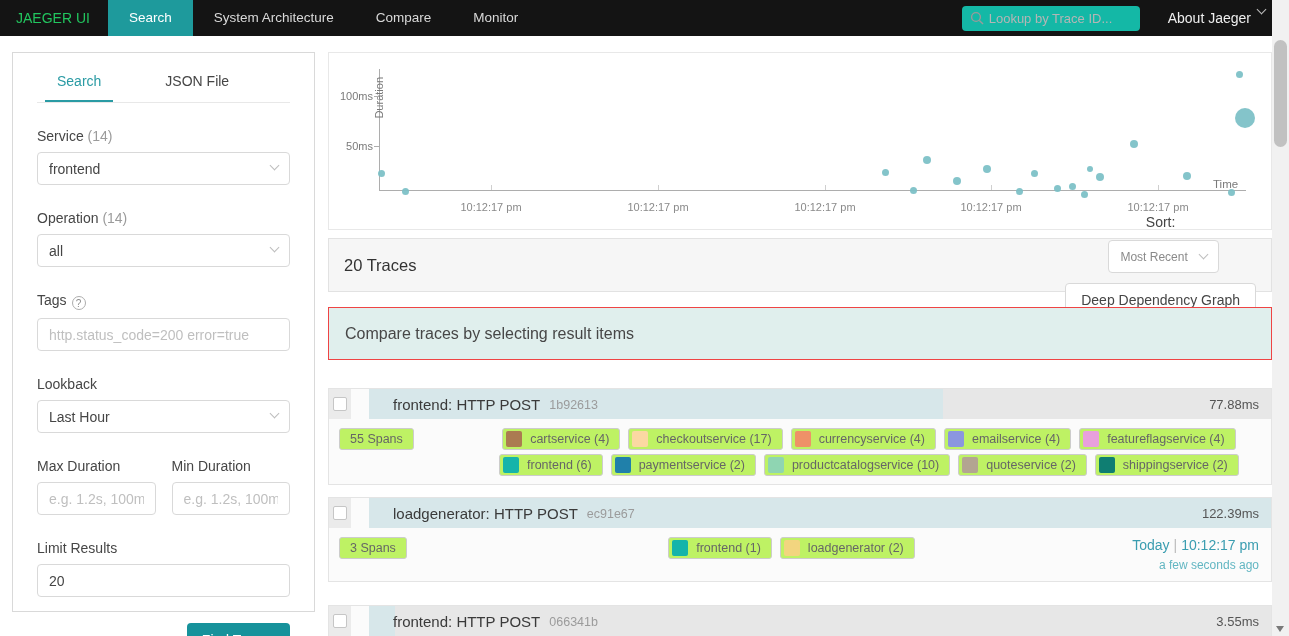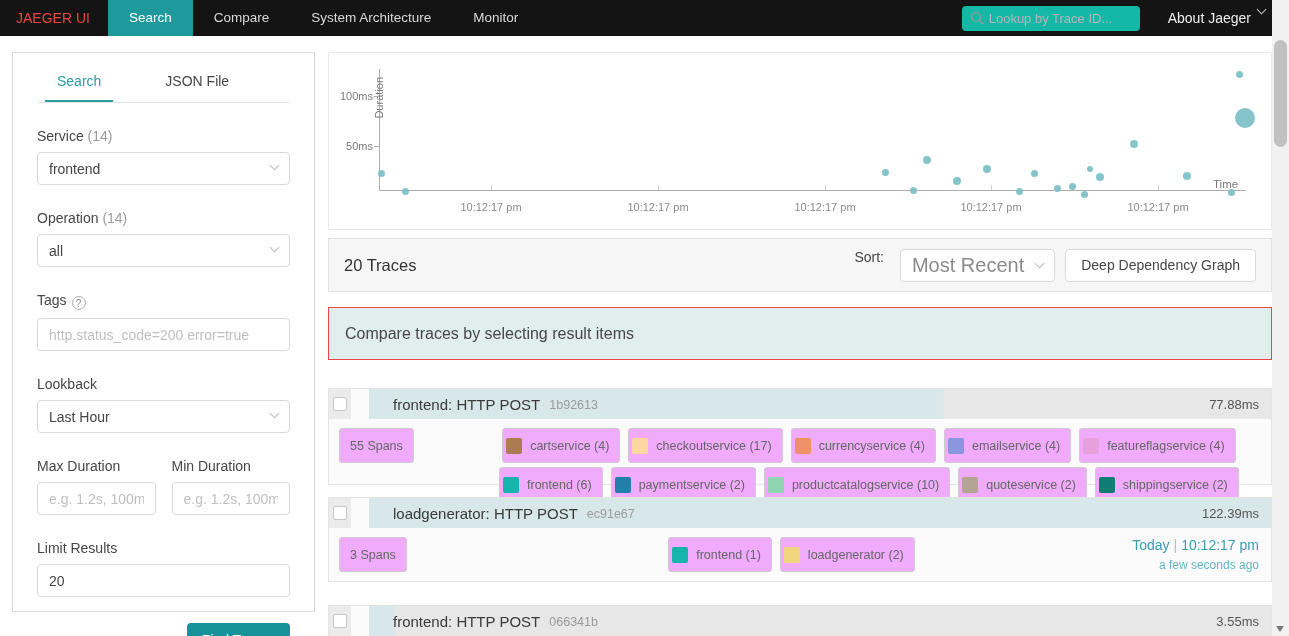--- a/index.html
+++ b/index.html
@@ -2,21 +2,21 @@
 <html><head>
 <meta charset="utf-8">
 <style>
   * { margin:0; padding:0; box-sizing:border-box; }
   html,body { width:1289px; height:636px; overflow:hidden; background:#fff;
     font-family:"Liberation Sans", sans-serif; font-size:14px; color:#444; }
 
   
   .nav { position:absolute; left:0; top:0; width:1289px; height:36px; background:#141414;
     display:flex; align-items:stretch; z-index:5; }
-  .nav-brand { color:#ef4444; font-size:14px; line-height:36px; padding:0 18px 0 16px; }
+  .nav-brand { color:#22c55e; font-size:14px; line-height:36px; padding:0 18px 0 16px; }
   .nav-item { color:#d9d9d9; font-size:13.5px; line-height:36px; padding:0 21px; cursor:pointer; }
   .nav-item.active { background:#1e9a9c; color:#fff; }
   .nav-right { margin-left:auto; display:flex; align-items:center; padding-right:10px; }
   .trace-lookup { position:relative; margin-right:28px; }
   .trace-lookup input { width:178px; height:25px; border:none; border-radius:4px; background:#14b8a6;
     padding:0 8px 0 27px; font-size:13px; color:#444; font-family:"Liberation Sans",sans-serif; }
   .trace-lookup input::placeholder { color:#b5b5b5; }
   .lookup-icon { position:absolute; left:8px; top:5px; width:14px; height:14px; }
   .about { color:#eee; font-size:14px; display:flex; align-items:flex-start; gap:7px; padding-right:14px; cursor:pointer; }
   .chev { display:inline-block; width:7px; height:7px; border-right:1.5px solid #bdbdbd;
@@ -65,65 +65,65 @@
     transform:rotate(-90deg) translateX(-100%); transform-origin:left top; }
   .xlabel { position:absolute; left:884px; top:125px; font-size:11.5px; color:#7a7a7a; }
   .xtick { position:absolute; top:148px; transform:translateX(-50%); font-size:11px; color:#8a8a8a; white-space:nowrap; }
   .xtickmark { position:absolute; top:132px; width:1px; height:5px; background:#cfcfcf; }
   .pt { position:absolute; border-radius:50%; background:#79bfc5; opacity:.92; cursor:pointer; }
 
   
   .results-header { position:absolute; left:0; top:186px; width:944px; height:54px; background:#f6f6f6;
     border:1px solid #e2e2e2; display:flex; align-items:center; padding:0 15px; }
   .results-count { font-size:16.5px; color:#333; }
-  .rh-right { margin-left:auto; display:flex; gap:10px; }
+  .rh-right { margin-left:auto; display:flex; align-items:center; gap:10px;flex-direction:column; }
   .sort-label { font-size:14px; color:#444; }
   .sort-select { height:33px; border:1px solid #d9d9d9; border-radius:4px; background:#fff; display:flex;
-    align-items:center; gap:12px; padding:0 11px; color:#8a8a8a; font-size:20px; cursor:pointer;margin-left:6px; }
+    align-items:center; gap:12px; padding:0 11px; color:#8a8a8a; font-size:12px; cursor:pointer;margin-left:6px; }
   .ddg-btn { height:33px; border:1px solid #d9d9d9; border-radius:4px; background:#fff; padding:0 15px;
     font-size:14px; color:#454545; font-family:"Liberation Sans",sans-serif; cursor:pointer; }
 
   
   .banner { position:absolute; left:0; top:255px; width:944px; height:53px; background:#e0efed;
     border:1px solid #ef4444; display:flex; align-items:center; padding:0 16px; font-size:16px; color:#474747; }
 
   
   .trace { position:absolute; left:0; width:944px; background:#fbfbfb; border:1px solid #e4e4e4; }
   .trace-head { height:30px; display:flex; cursor:pointer; }
   .cb-cell { width:22px; background:#ebebeb; display:flex; align-items:center; justify-content:center; flex:none; }
   .cb { width:14px; height:14px; background:#fff; border:1px solid #c6c6c6; border-radius:2px; cursor:pointer; }
   .bar-track { position:relative; flex:1; background:#e7e7e7; overflow:hidden;margin-left:18px; }
   .bar-fill { position:absolute; left:0; top:0; bottom:0; background:#d7e7ea; }
   .head-content { position:absolute; inset:0; display:flex; align-items:center; padding:0 12px 0 24px; }
   .trace-title { font-size:15px; color:#3a3a3a; }
   .trace-id { font-size:12.5px; color:#9b9b9b; margin-left:9px; padding-top:2px; }
   .trace-dur { margin-left:auto; font-size:13px; color:#555; }
   .trace-body { display:flex; padding:9px 12px 10px 10px; }
   .spans-col { width:160px; flex:none; }
-  .pill { display:inline-flex; align-items:center; height:35px; border:1px solid #ccc; border-radius:3px;
-    background:#f0abfc; font-size:12.5px; color:#666; }
+  .pill { display:inline-flex; align-items:center; height:22px; border:1px solid #ccc; border-radius:3px;
+    background:#bef264; font-size:12.5px; color:#666; }
   .pill.plain { padding:0 10px; }
   .sw { width:16px; height:16px; border-radius:2px; margin:0 8px 0 3px; flex:none; }
   .pill .pl-label { padding-right:10px; white-space:nowrap; }
   .svc-col { flex:1; display:flex; flex-direction:column; align-items:center; gap:4px; }
   .svc-row { display:flex; gap:8px; justify-content:center; }
   .meta-col { width:175px; flex:none; text-align:right; }
   .meta-line1 { font-size:14px; color:#3a9db0; }
   .meta-sep { color:#bbb; margin:0 4px; }
   .meta-ago { font-size:12px; color:#62b6c2; margin-top:5px; }
   a.tlink { color:#3a9db0; text-decoration:none; cursor:pointer; }
 </style>
 </head>
 <body>
 
 <div class="nav">
   <div class="nav-brand">JAEGER UI</div>
   <div class="nav-item active">Search</div>
+  <div class="nav-item">System Architecture</div>
   <div class="nav-item">Compare</div>
-  <div class="nav-item">System Architecture</div>
   <div class="nav-item">Monitor</div>
   <div class="nav-right">
     <div class="trace-lookup">
       <svg class="lookup-icon" viewBox="0 0 14 14">
         <circle cx="6" cy="6" r="4.4" fill="none" stroke="#9a9a9a" stroke-width="1.4"></circle>
         <line x1="9.4" y1="9.4" x2="13" y2="13" stroke="#9a9a9a" stroke-width="1.4"></line>
       </svg>
       <input placeholder="Lookup by Trace ID..." style="">
     </div>
     <div class="about">

